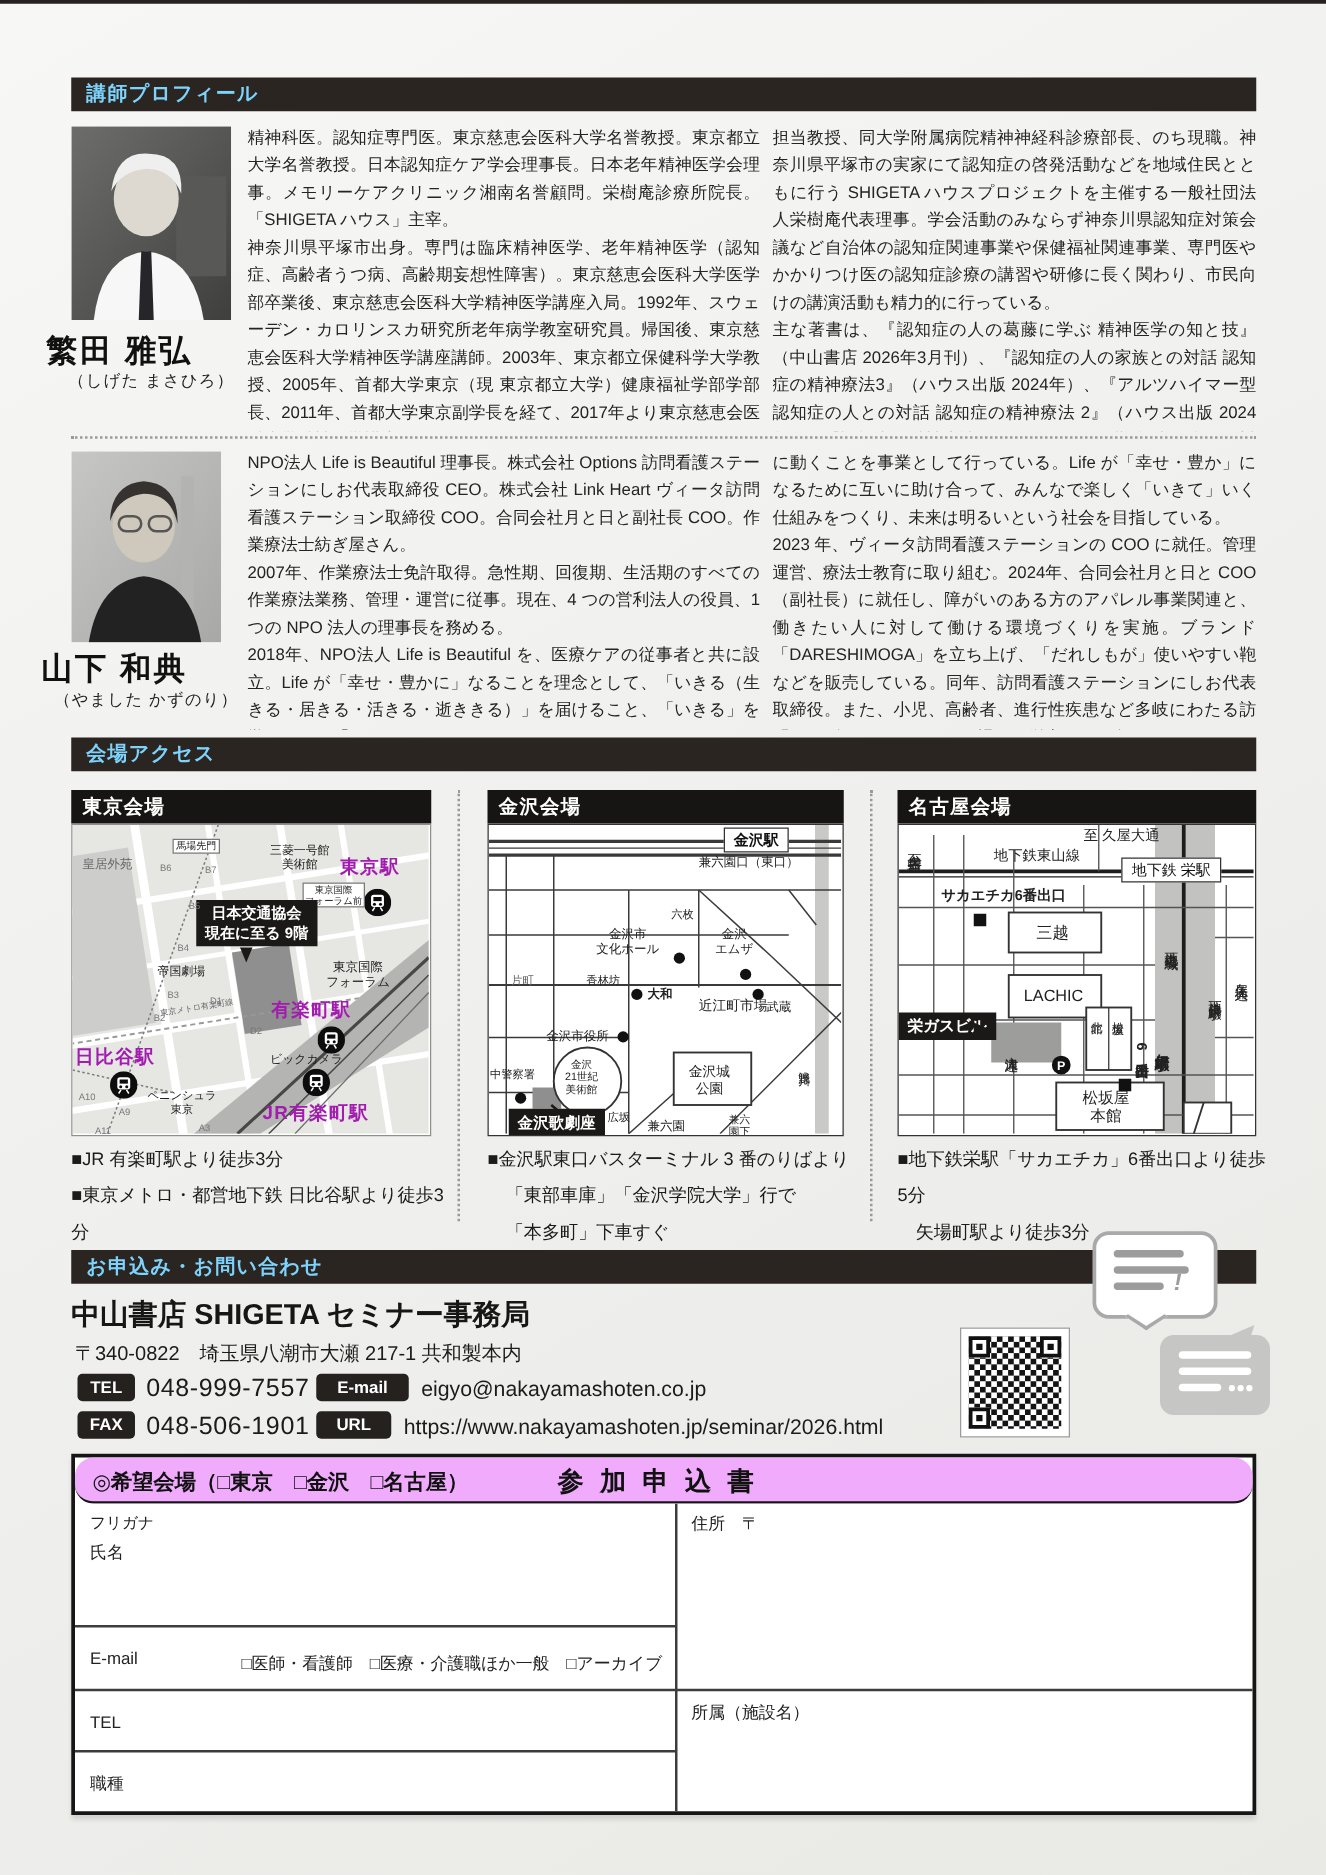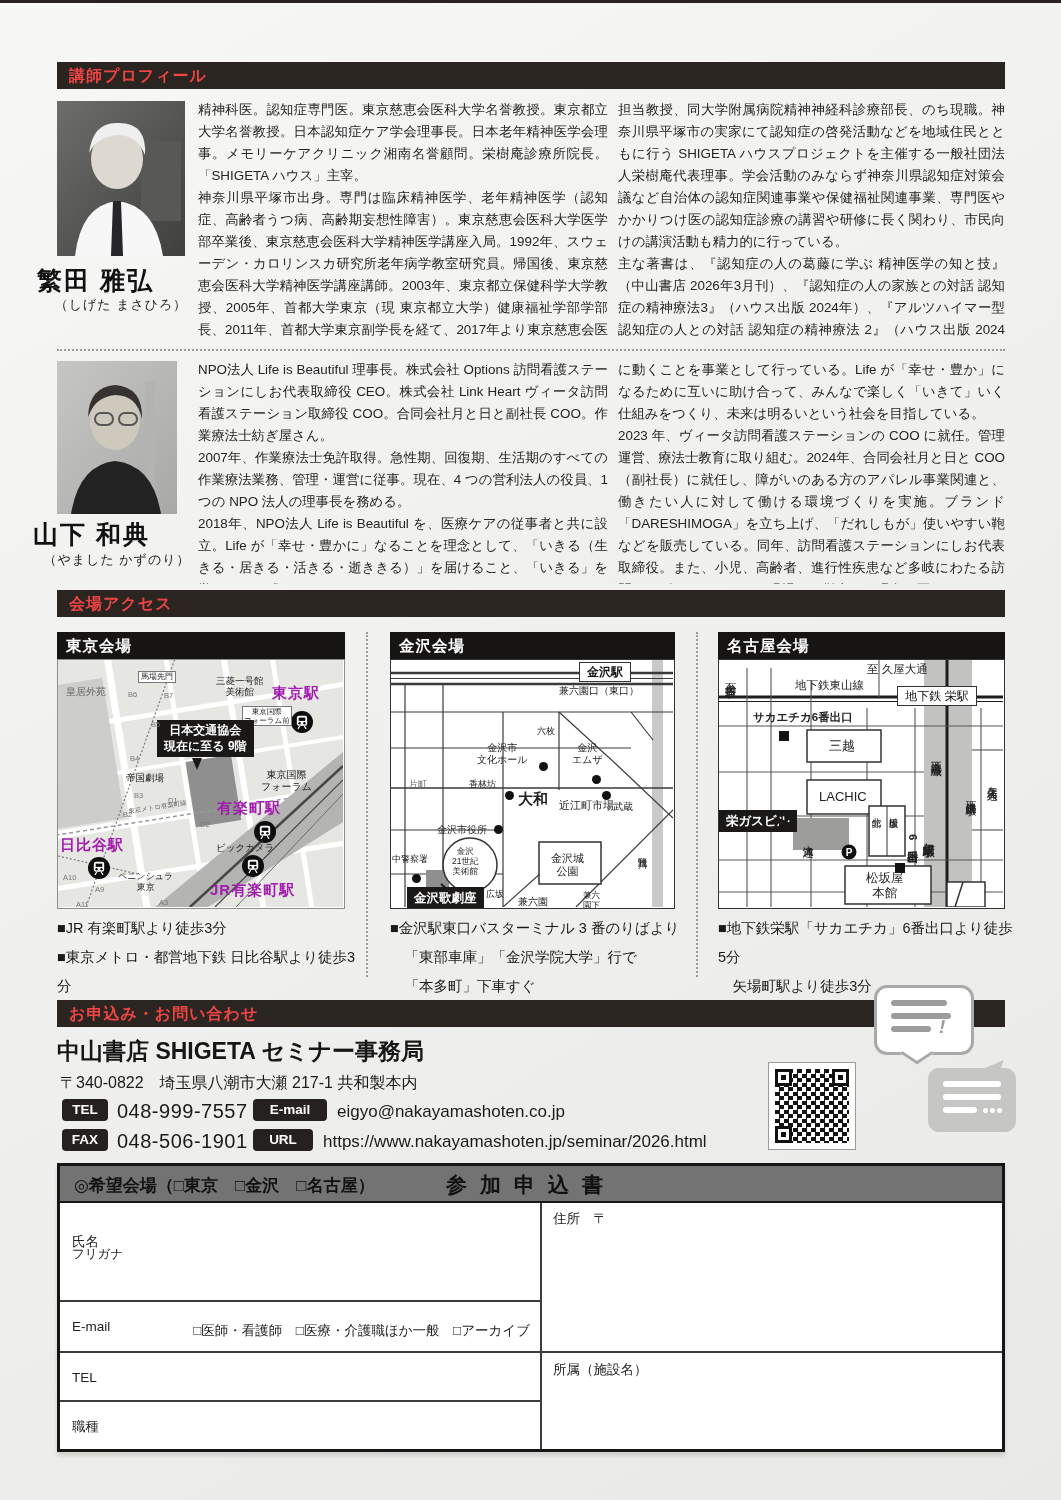--- a/index.html
+++ b/index.html
@@ -1,21 +1,21 @@
 <!DOCTYPE html>
 <html><head>
 <meta charset="utf-8">
 <style>
   html,body{margin:0;padding:0;background:#cfcfcd;}
   #page{position:relative;width:1061px;height:1500px;margin:0 auto;overflow:hidden;
         background:linear-gradient(150deg,#f7f7f5 0%,#f0f0ee 45%,#e9e9e6 100%);
         font-family:"Liberation Sans","DejaVu Sans",sans-serif;color:#1f1f1f;}
   .abs{position:absolute;}
   .topline{left:0;top:0;width:1061px;height:3px;background:#262220;}
-  .secbar{left:57px;width:948px;height:27px;background:#2b2522;color:#ef4444;
+  .secbar{left:57px;width:948px;height:27px;background:#2b2522;color:#7dd3fc;
           font-size:16px;font-weight:bold;line-height:27px;padding-left:12px;
           box-sizing:border-box;letter-spacing:1px;}
   .photo{overflow:hidden;}
   .pname{font-size:25px;font-weight:bold;letter-spacing:2px;color:#111;}
   .pfuri{font-size:13px;text-align:center;color:#222;letter-spacing:1px;}
   .jtext{font-size:13.4px;line-height:22px;text-align:justify;white-space:pre-line;color:#242424;}
   .dotsep{border-top:2px dotted #9a9a98;}
   .vdot{border-left:2px dotted #9a9a98;}
   .vhead{height:27px;background:#171513;color:#fff;font-size:15.5px;font-weight:bold;
          line-height:27px;padding-left:9px;box-sizing:border-box;letter-spacing:1px;}
@@ -45,21 +45,21 @@
         border-right:3.5px solid #a9a9a9;border-bottom:3.5px solid #a9a9a9;transform:rotate(45deg) skew(-12deg,-12deg);}
   .bln{position:absolute;height:6px;border-radius:3px;background:#9c9c9c;}
   .bub2{left:928px;top:1068px;width:88px;height:64px;background:#c6c6c4;border-radius:11px;}
   .bub2 .tail{position:absolute;right:14px;top:-12px;width:0;height:0;
         border-left:8px solid transparent;border-right:16px solid #c6c6c4;border-top:14px solid transparent;
         transform:rotate(18deg);}
   .wln{position:absolute;height:6px;border-radius:3px;background:#fff;}
   .wdot{position:absolute;width:5px;height:5px;border-radius:50%;background:#fff;}
   .form{left:57px;top:1163px;width:948px;height:289px;background:#fff;border:3px solid #161616;box-sizing:border-box;
         box-shadow:0 4px 4px rgba(0,0,0,.12);}
-  .fhead{position:absolute;left:0;top:0;width:100%;height:37px;background:#737373;border-bottom:2px solid #161616;box-sizing:border-box;}
+  .fhead{position:absolute;left:0;top:0;width:100%;height:37px;background:#f0abfc;border-bottom:2px solid #161616;box-sizing:border-box;border-radius:15px;}
   .fh-left{position:absolute;left:14px;top:8px;font-size:17px;font-weight:bold;color:#111;}
   .fh-title{position:absolute;left:0;top:5px;width:100%;text-align:center;font-size:21px;font-weight:bold;
         letter-spacing:13px;color:#111;}
   .flab{position:absolute;font-size:13.5px;color:#222;}
   .fline{position:absolute;background:#3c3c3c;}
   .sic{position:absolute;width:22px;height:22px;}
   .stn{position:absolute;font-size:15px;font-weight:bold;color:#a21caf;letter-spacing:1px;white-space:nowrap;}
   svg text{font-family:"Liberation Sans","DejaVu Sans",sans-serif;}
 </style>
 </head>
@@ -207,21 +207,21 @@
           <circle cx="7.8" cy="11.2" r="1.1" fill="#0d0d0d"></circle>
           <circle cx="12.2" cy="11.2" r="1.1" fill="#0d0d0d"></circle>
           <path d="M6.3 16.2 L8 13.6 M13.7 16.2 L12 13.6" stroke="#fff" stroke-width="1.1"></path>
         </svg>
     </span>
     <span class="stn" style="left:152px;top:221px;">JR有楽町駅</span>
     <span class="ml gry" style="left:70px;top:143px;font-size:6.5px;transform:rotate(-9deg);">東京メトロ有楽町線</span>
     <span class="exn" style="left:70px;top:30px;">B6</span>
     <span class="exn" style="left:106px;top:31px;">B7</span>
     <span class="exn" style="left:93px;top:60px;">B5</span>
-    <span class="exn" style="left:72px;top:94px;text-align:center;">B4</span>
+    <span class="exn" style="left:84px;top:94px;text-align:center;">B4</span>
     <span class="exn" style="left:76px;top:131px;">B3</span>
     <span class="exn" style="left:65px;top:150px;">B2</span>
     <span class="exn" style="left:110px;top:136px;">D1</span>
     <span class="exn" style="left:142px;top:160px;">D2</span>
     <span class="exn" style="left:5px;top:213px;">A10</span>
     <span class="exn" style="left:37px;top:225px;">A9</span>
     <span class="exn" style="left:18px;top:240px;">A11</span>
     <span class="exn" style="left:101px;top:238px;">A3</span>
   </div>
   <div class="abs note" style="left:57px;top:914px;width:300px;">■JR 有楽町駅より徒歩3分
@@ -262,21 +262,21 @@
     <span class="ml c" style="left:86px;top:82px;font-size:10px;">金沢市
 文化ホール</span>
     <span class="dot" style="left:148px;top:102px;"></span>
     <span class="ml c" style="left:181px;top:82px;font-size:10px;">金沢
 エムザ</span>
     <span class="dot" style="left:201px;top:115px;"></span>
     <span class="ml" style="left:222px;top:110px;font-size:10px;margin-top:31px;">武蔵</span>
     <span class="ml gry" style="left:18px;top:119px;font-size:9px;">片町</span>
     <span class="ml" style="left:78px;top:119px;font-size:9px;">香林坊</span>
     <span class="dot" style="left:114px;top:131px;"></span>
-    <span class="ml b" style="left:127px;top:130px;font-size:15px;">大和</span>
+    <span class="ml b" style="left:127px;top:130px;font-size:10px;">大和</span>
     <span class="dot" style="left:211px;top:131px;"></span>
     <span class="ml" style="left:168px;top:139px;font-size:11px;">近江町市場</span>
     <span class="ml" style="left:46px;top:164px;font-size:10px;">金沢市役所</span>
     <span class="dot" style="left:103px;top:165px;"></span>
     <span class="ml c" style="left:61px;top:186px;font-size:8.5px;">金沢
 21世紀
 美術館</span>
     <span class="ml c" style="left:160px;top:192px;font-size:11px;">金沢城
 公園</span>
     <span class="ml" style="left:1px;top:194px;font-size:9px;">中警察署</span>
@@ -397,21 +397,21 @@
   <div class="abs form">
     <div class="fhead">
       <span class="fh-left">◎希望会場（□東京　□金沢　□名古屋）</span>
       <span class="fh-title">参加申込書</span>
     </div>
     <div class="fline" style="left:480px;top:37px;width:1.5px;height:246px;"></div>
     <div class="fline" style="left:0;top:134px;width:480px;height:1.5px;"></div>
     <div class="fline" style="left:0;top:185px;width:942px;height:1.5px;"></div>
     <div class="fline" style="left:0;top:234px;width:480px;height:1.5px;"></div>
 
-    <span class="flab" style="left:12px;top:44px;font-size:12.5px;margin-top:36px;">フリガナ</span>
+    <span class="flab" style="left:12px;top:44px;font-size:12.5px;">フリガナ</span>
     <span class="flab" style="left:12px;top:67px;">氏名</span>
     <span class="flab" style="left:0;top:112px;width:470px;text-align:right;margin-top:44px;">□医師・看護師　□医療・介護職ほか一般　□アーカイブ</span>
     <span class="flab" style="left:12px;top:153px;">E-mail</span>
     <span class="flab" style="left:12px;top:204px;">TEL</span>
     <span class="flab" style="left:12px;top:252px;">職種</span>
     <span class="flab" style="left:493px;top:44px;">住所　〒</span>
     <span class="flab" style="left:493px;top:195px;">所属（施設名）</span>
   </div>
 </div>
 

